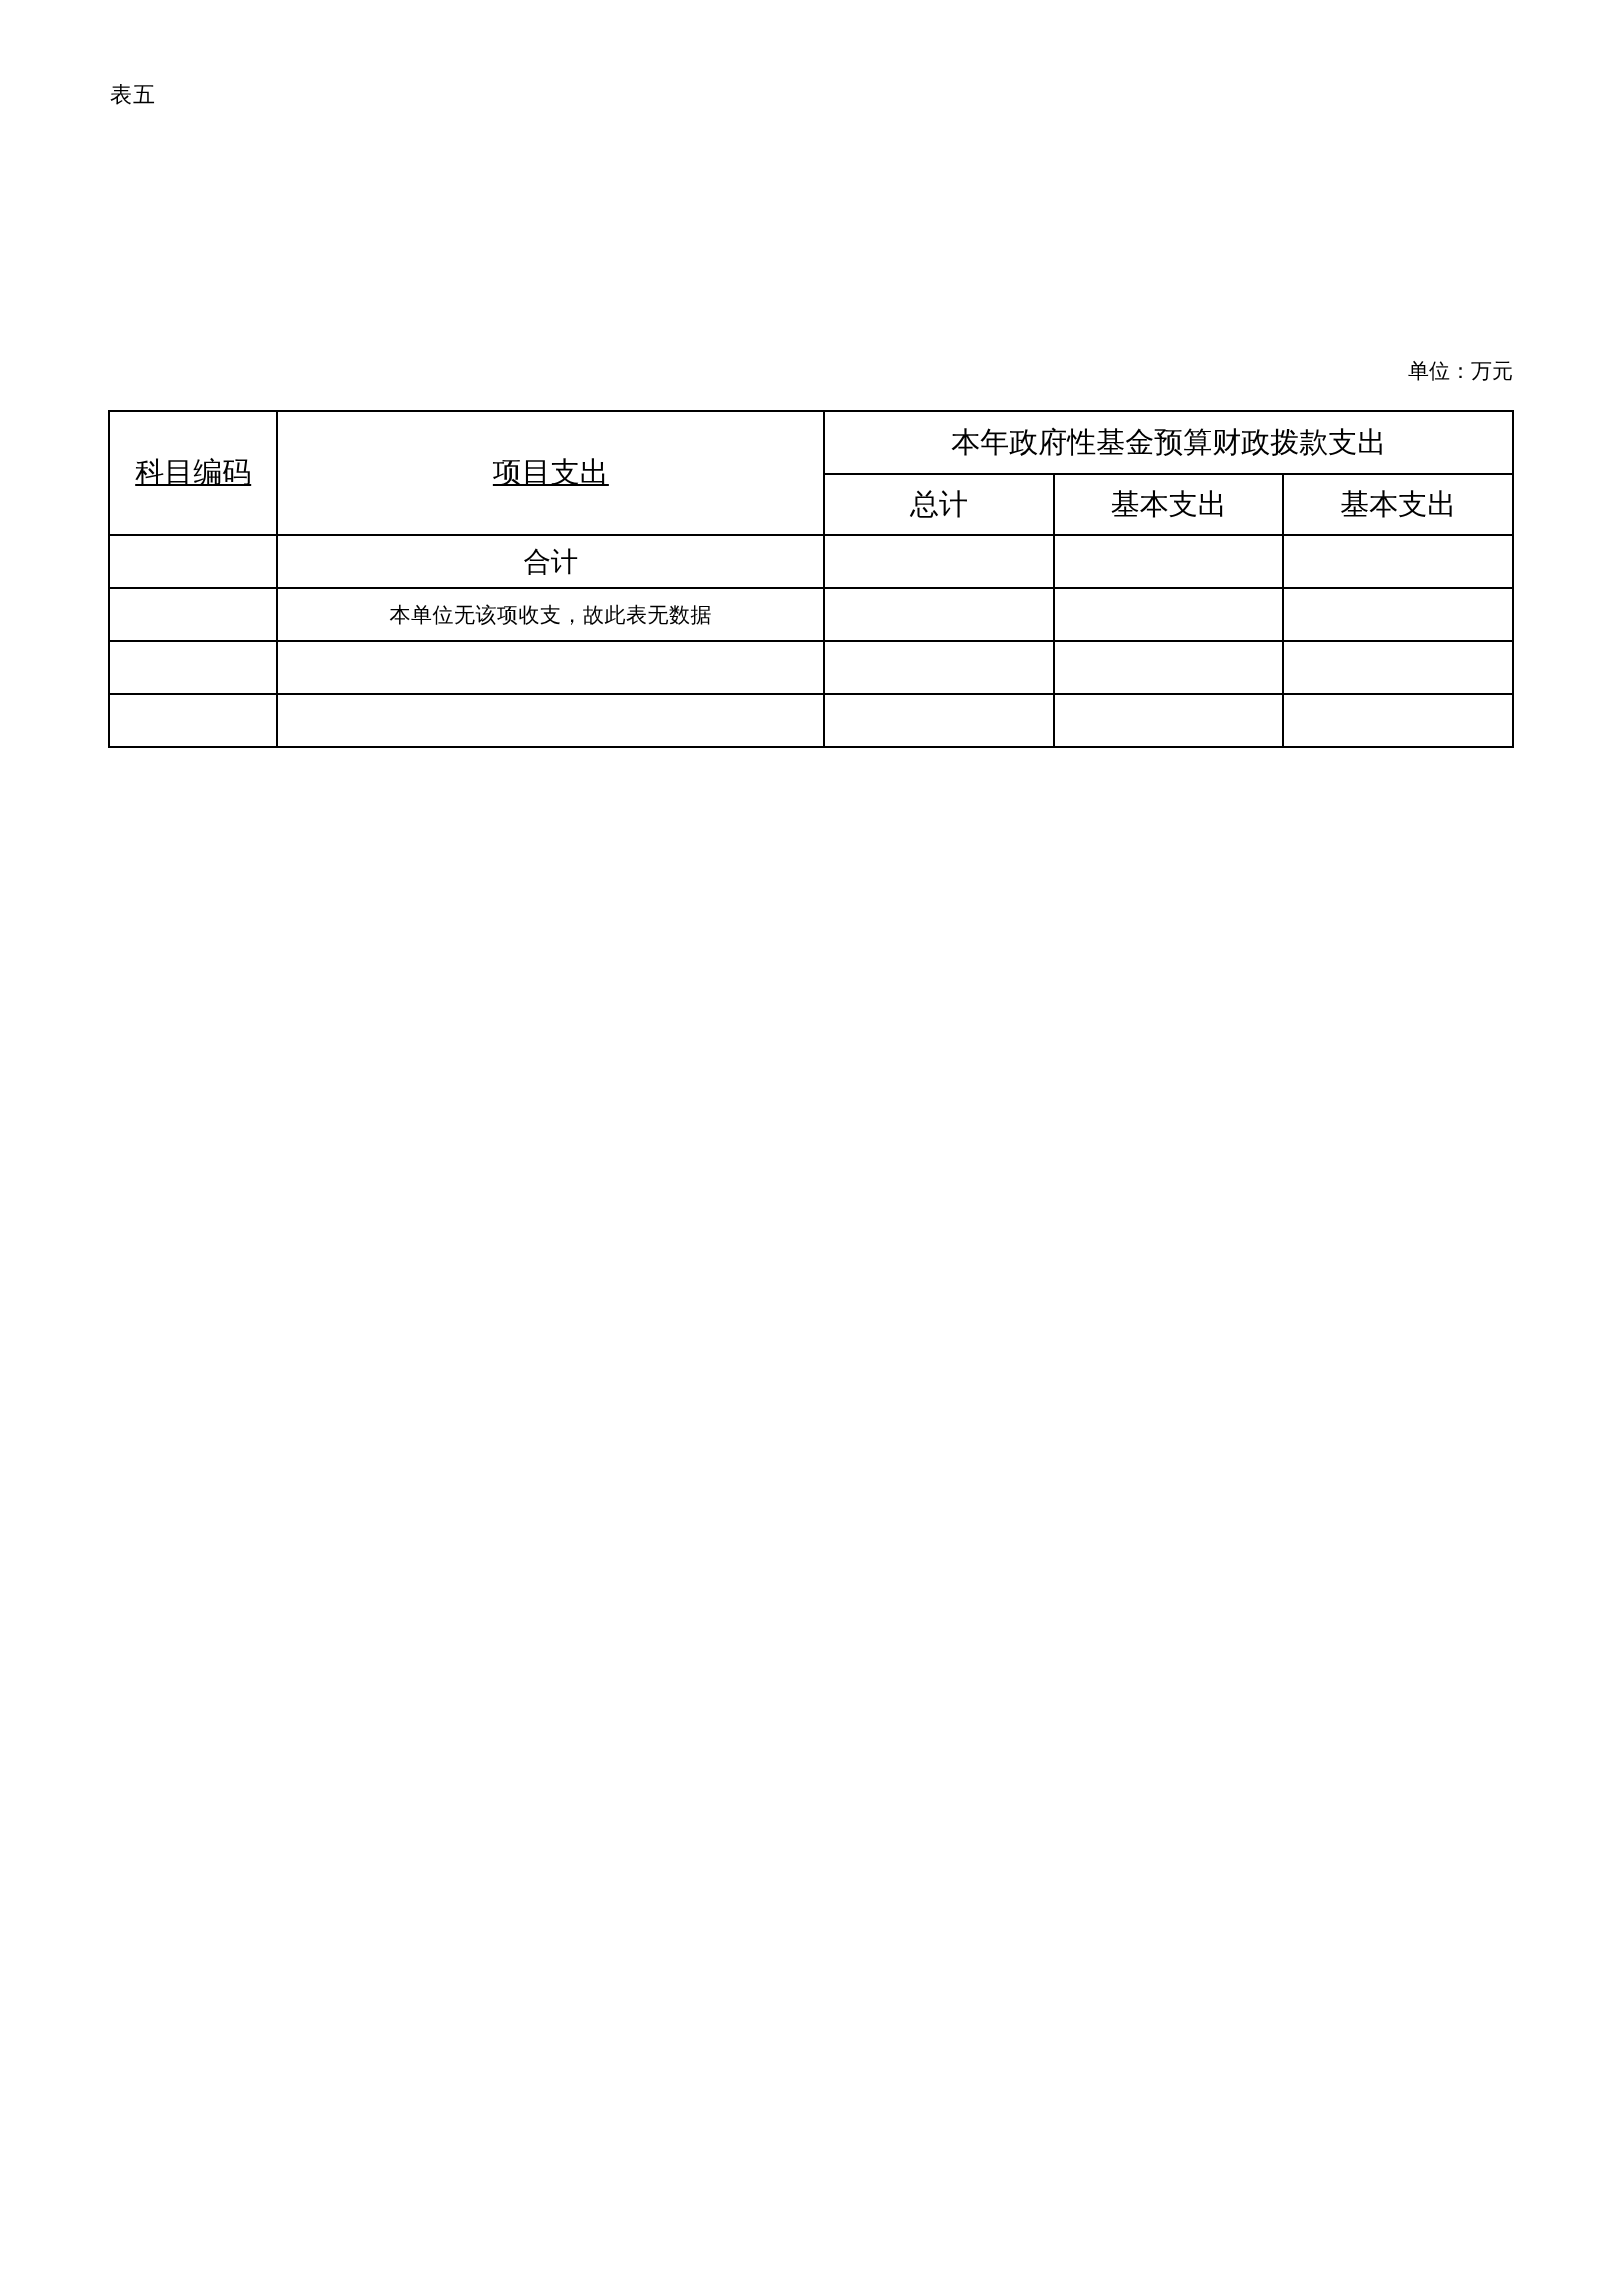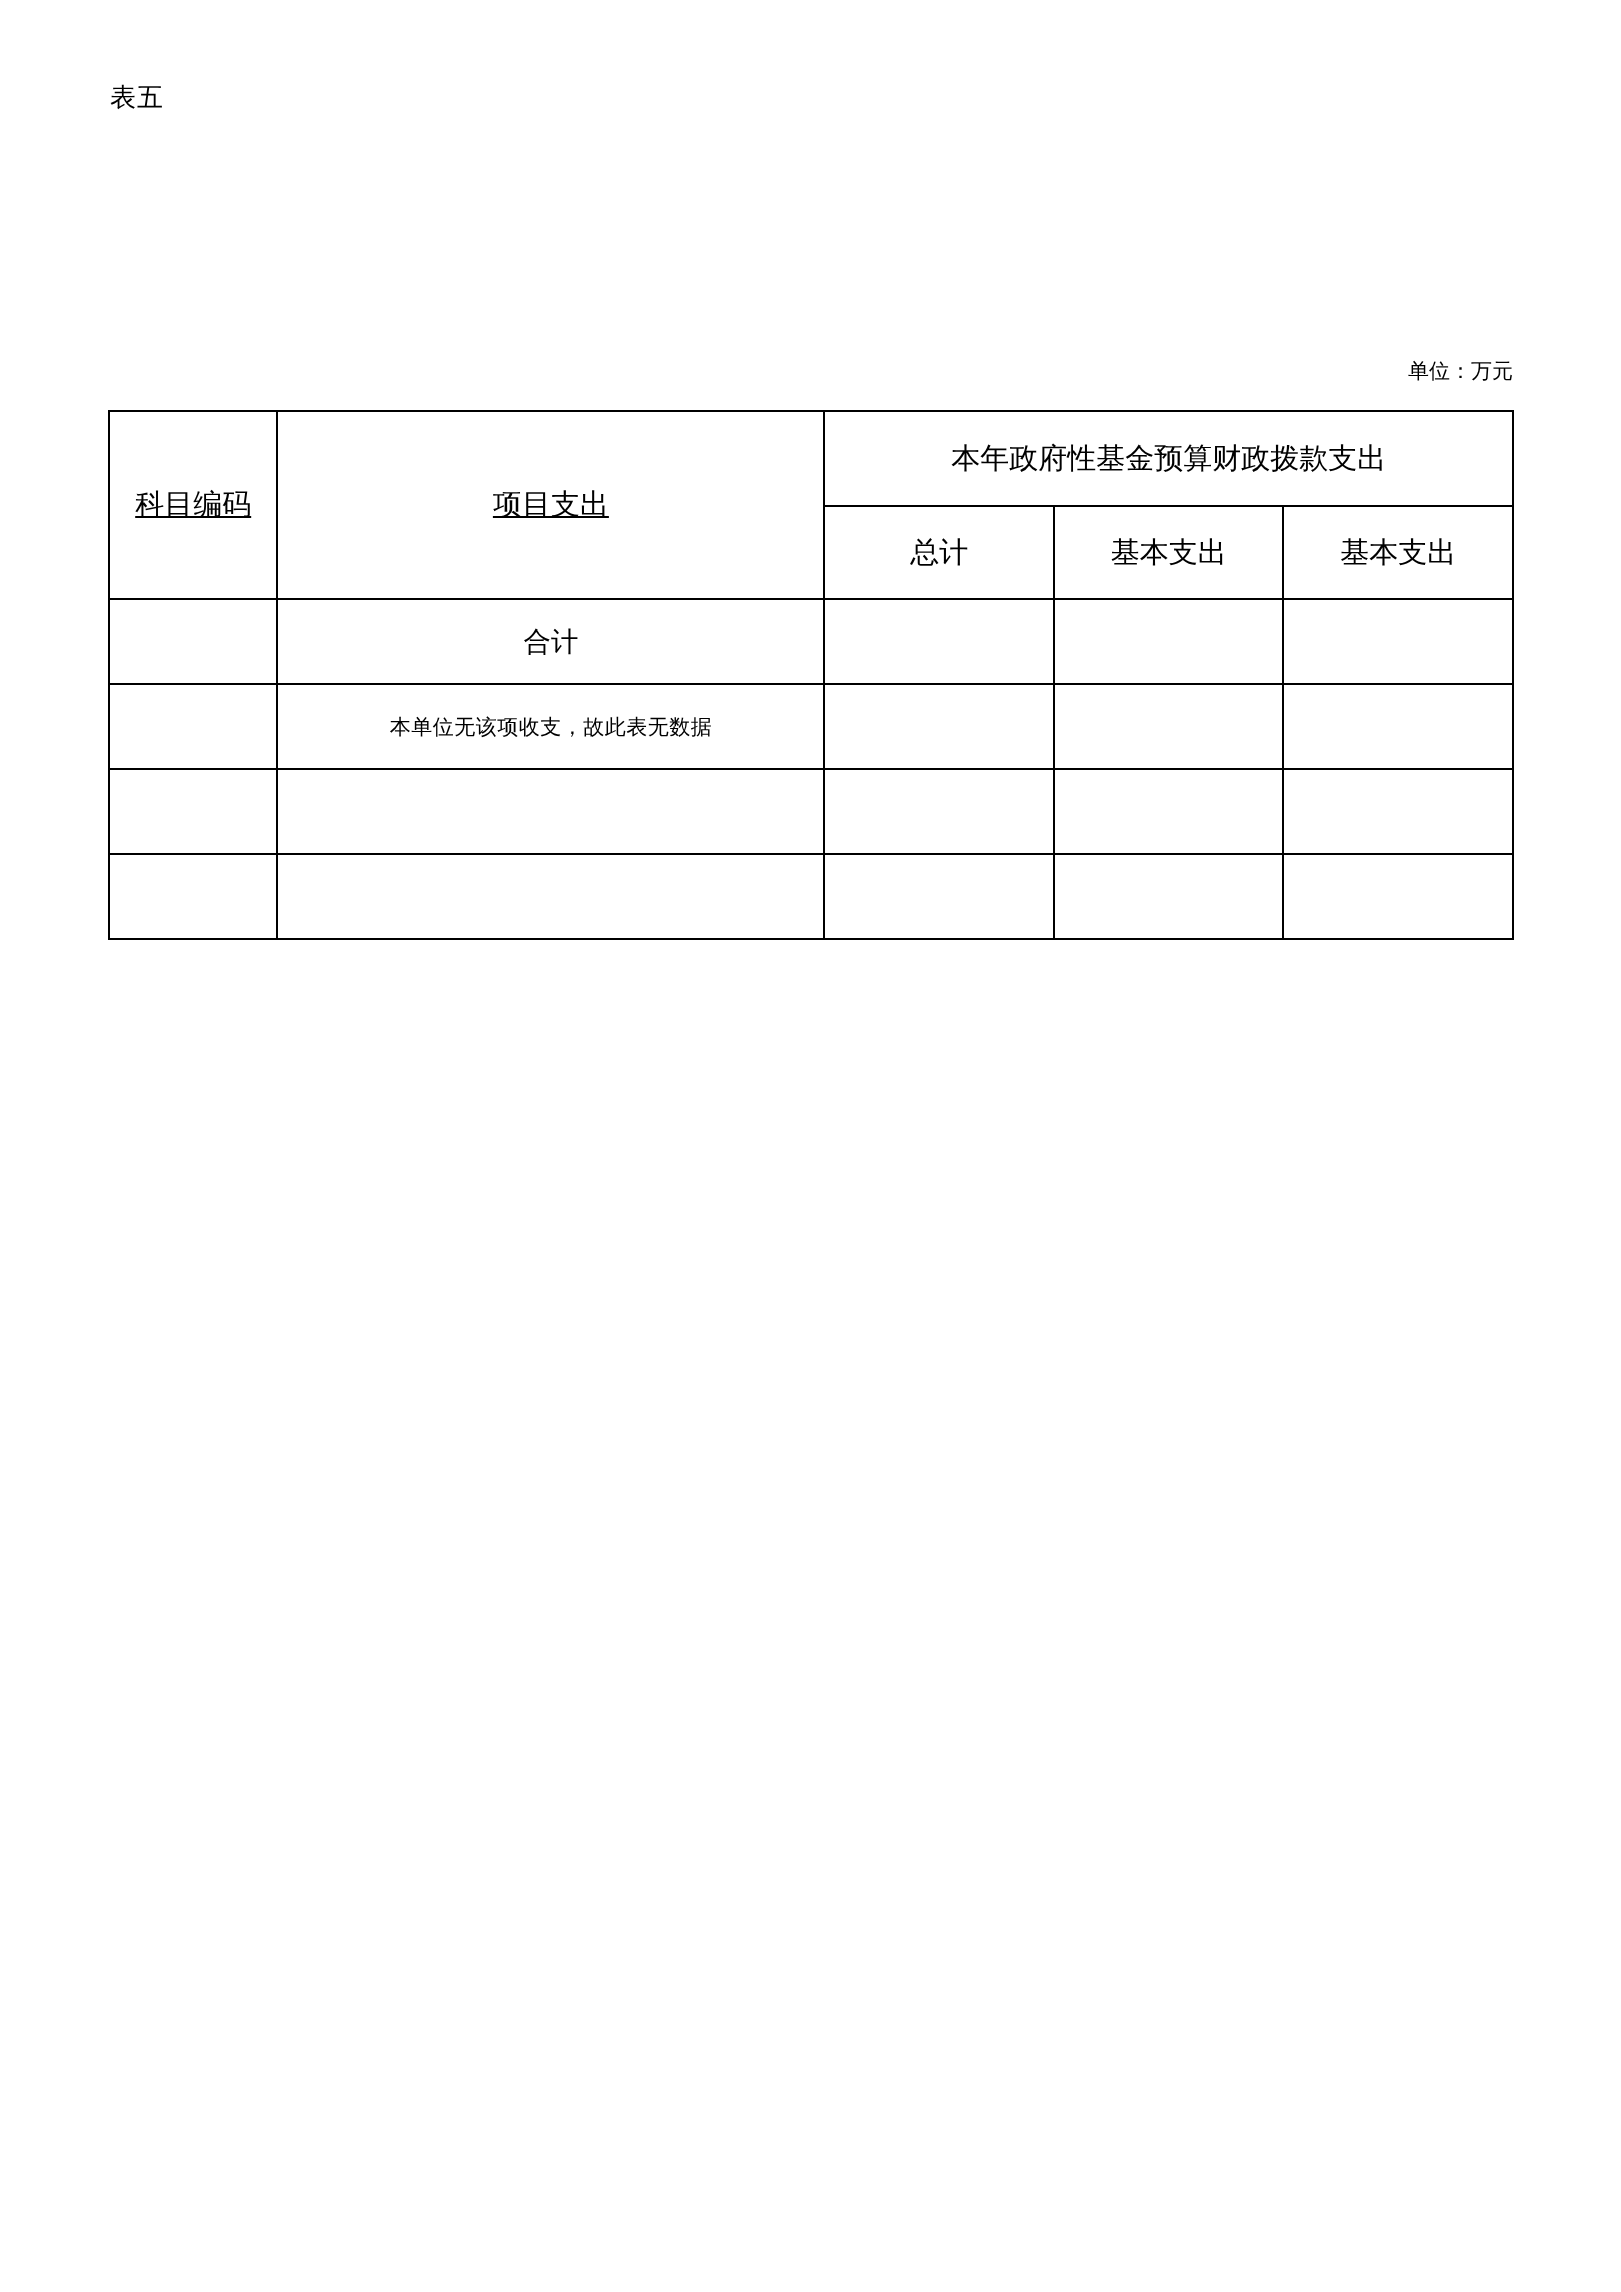--- a/index.html
+++ b/index.html
@@ -19,21 +19,21 @@
     position: relative;
     width: 1621px;
     height: 2293px;
     box-sizing: border-box;
     padding: 0;
   }
   .sheet-label {
     position: absolute;
     left: 110px;
     top: 80px;
-    font-size: 26px;
+    font-size: 22px;
     font-family: Liberation Serif, serif;
     letter-spacing: 1px;
     text-align: center;
   }
   .doc-title {
     position: absolute;
     left: 0;
     right: 0;
     top: 199px;
     text-align: center;
@@ -58,21 +58,21 @@
   table.budget {
     border-collapse: collapse;
     width: 100%;
     table-layout: fixed;
   }
   table.budget td, table.budget th {
     border: 2px solid #000000;
     text-align: center;
     vertical-align: middle;
     font-weight: normal;
-    padding: 16px;
+    padding: 0;
   }
   .hdr-cell {
     font-size: 29px;
     font-weight: bold;
     font-family: "Liberation Serif", "DejaVu Serif", serif;
     height: 59px;
   }
   .hdr-tall {
     height: 122px;
     text-decoration: underline;

